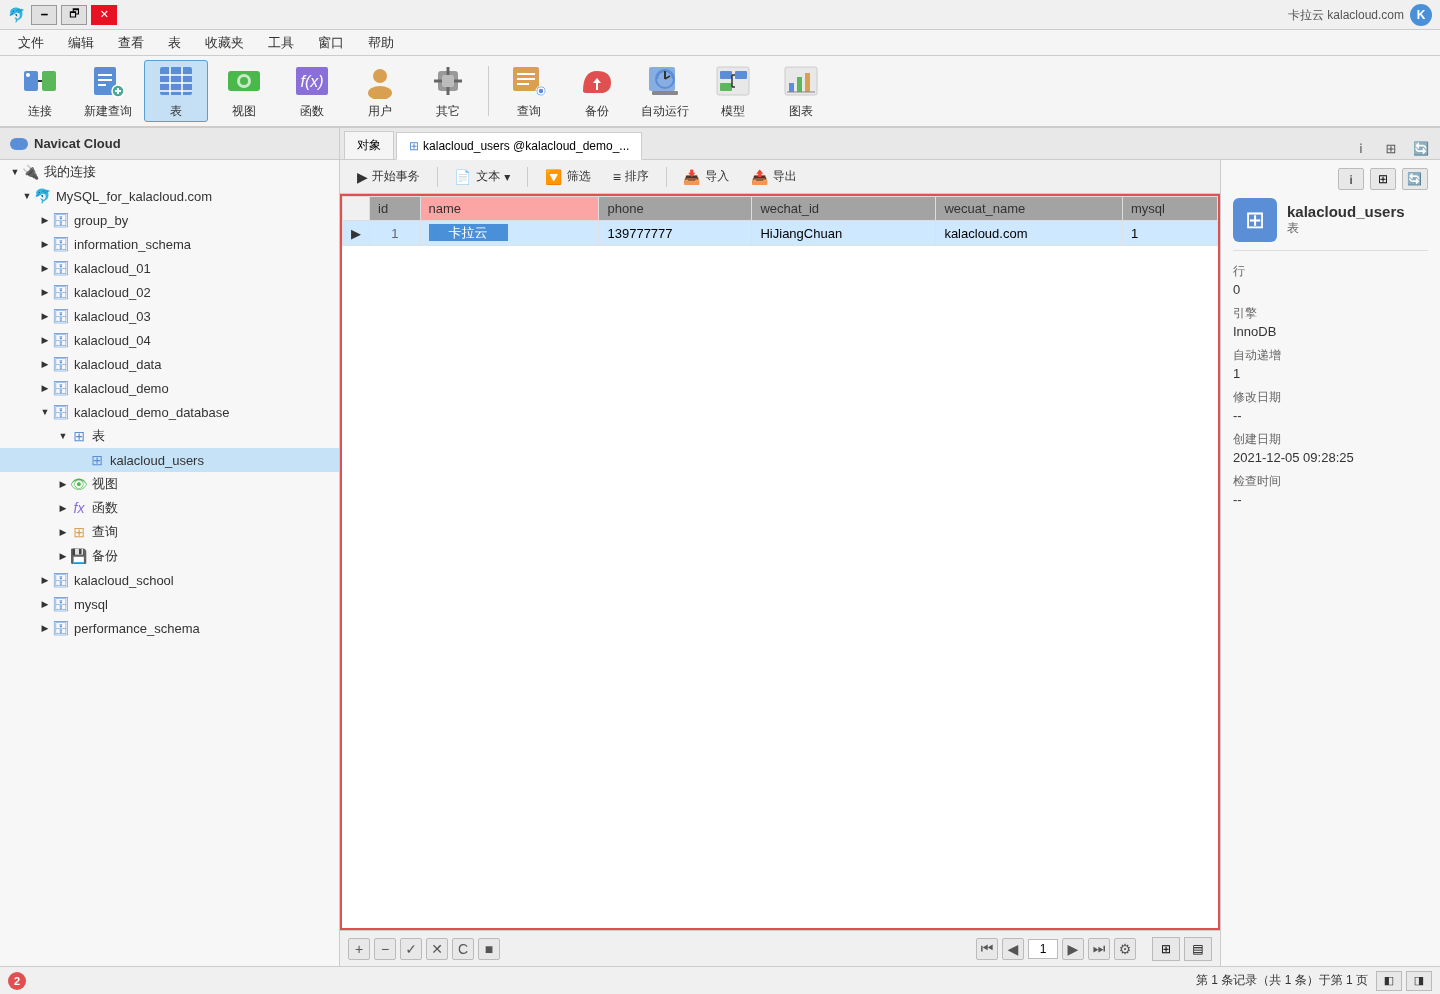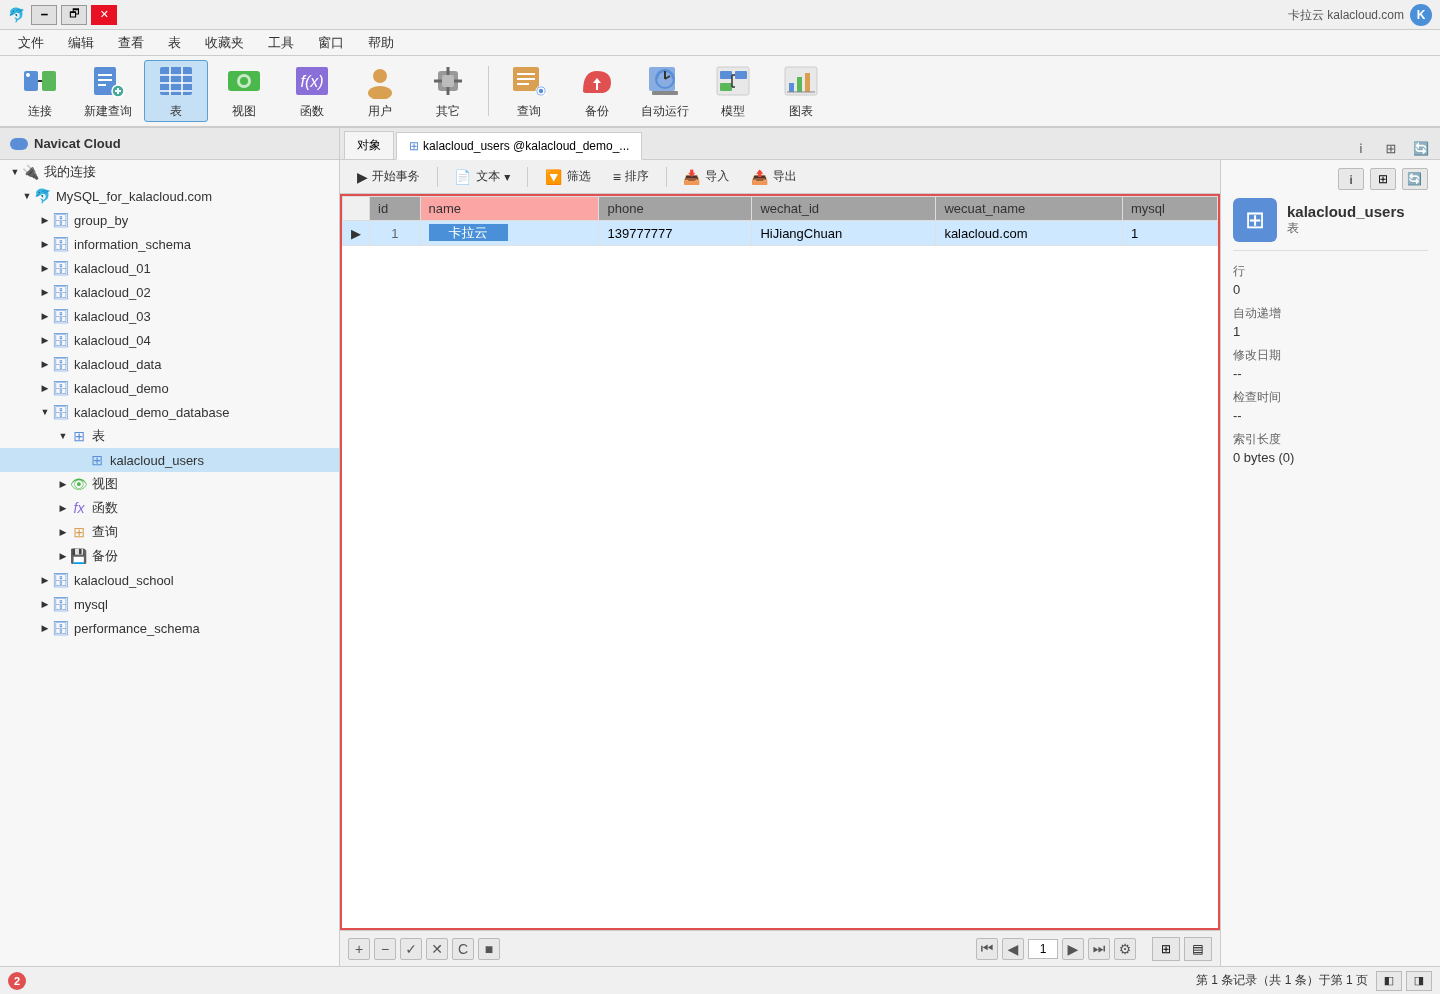--- a/index.html
+++ b/index.html
@@ -731,34 +731,38 @@
           <div>
             <div class="info-title">kalacloud_users</div>
             <div class="info-subtitle">表</div>
           </div>
         </div>
         <div class="info-row">
           <div class="info-label">行</div>
           <div class="info-value">0</div>
         </div>
         <div class="info-row">
+          <div class="info-label">引擎</div>
+          <div class="info-value">InnoDB</div>
+        </div>
+        <div class="info-row">
           <div class="info-label">自动递增</div>
           <div class="info-value">1</div>
         </div>
         <div class="info-row">
           <div class="info-label">修改日期</div>
           <div class="info-value">--</div>
         </div>
         <div class="info-row">
+          <div class="info-label">创建日期</div>
+          <div class="info-value">2021-12-05 09:28:25</div>
+        </div>
+        <div class="info-row">
           <div class="info-label">检查时间</div>
           <div class="info-value">--</div>
-        </div>
-        <div class="info-row">
-          <div class="info-label">索引长度</div>
-          <div class="info-value">0 bytes (0)</div>
         </div>
       </div>
     </div>
   </div>
 </div>
 
 <div class="status-bar">
   <div class="status-num-badge">2</div>
   <span class="status-record-info">第 1 条记录（共 1 条）于第 1 页</span>
   <div class="status-resize-btns">

